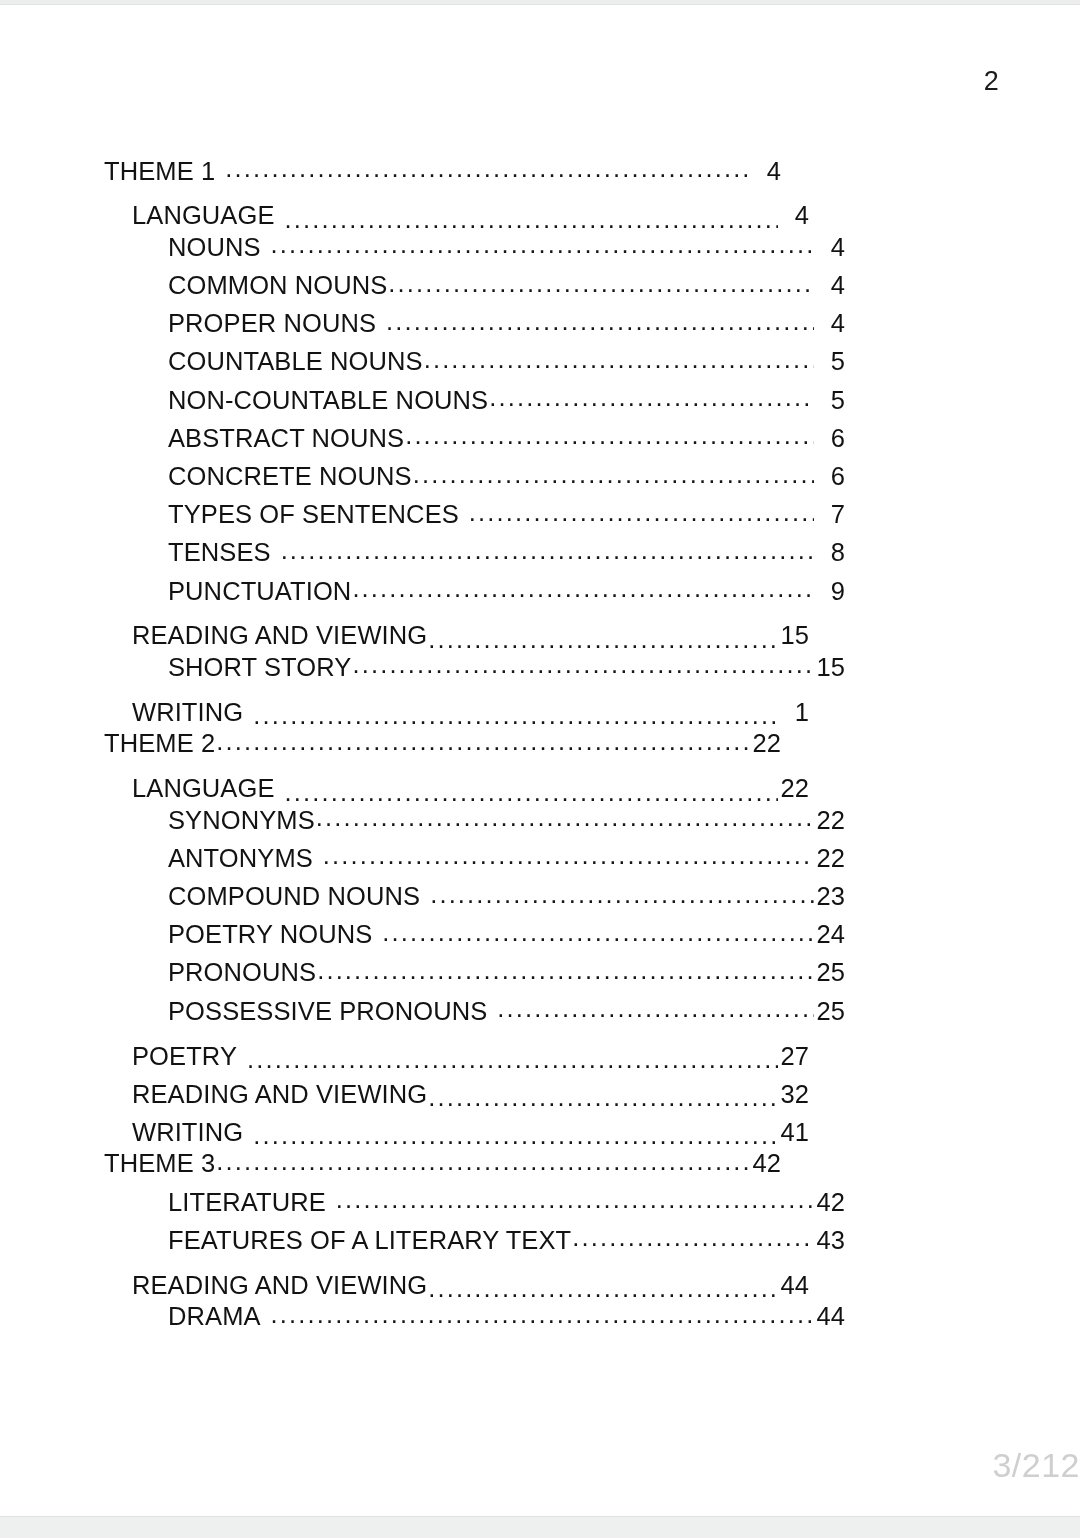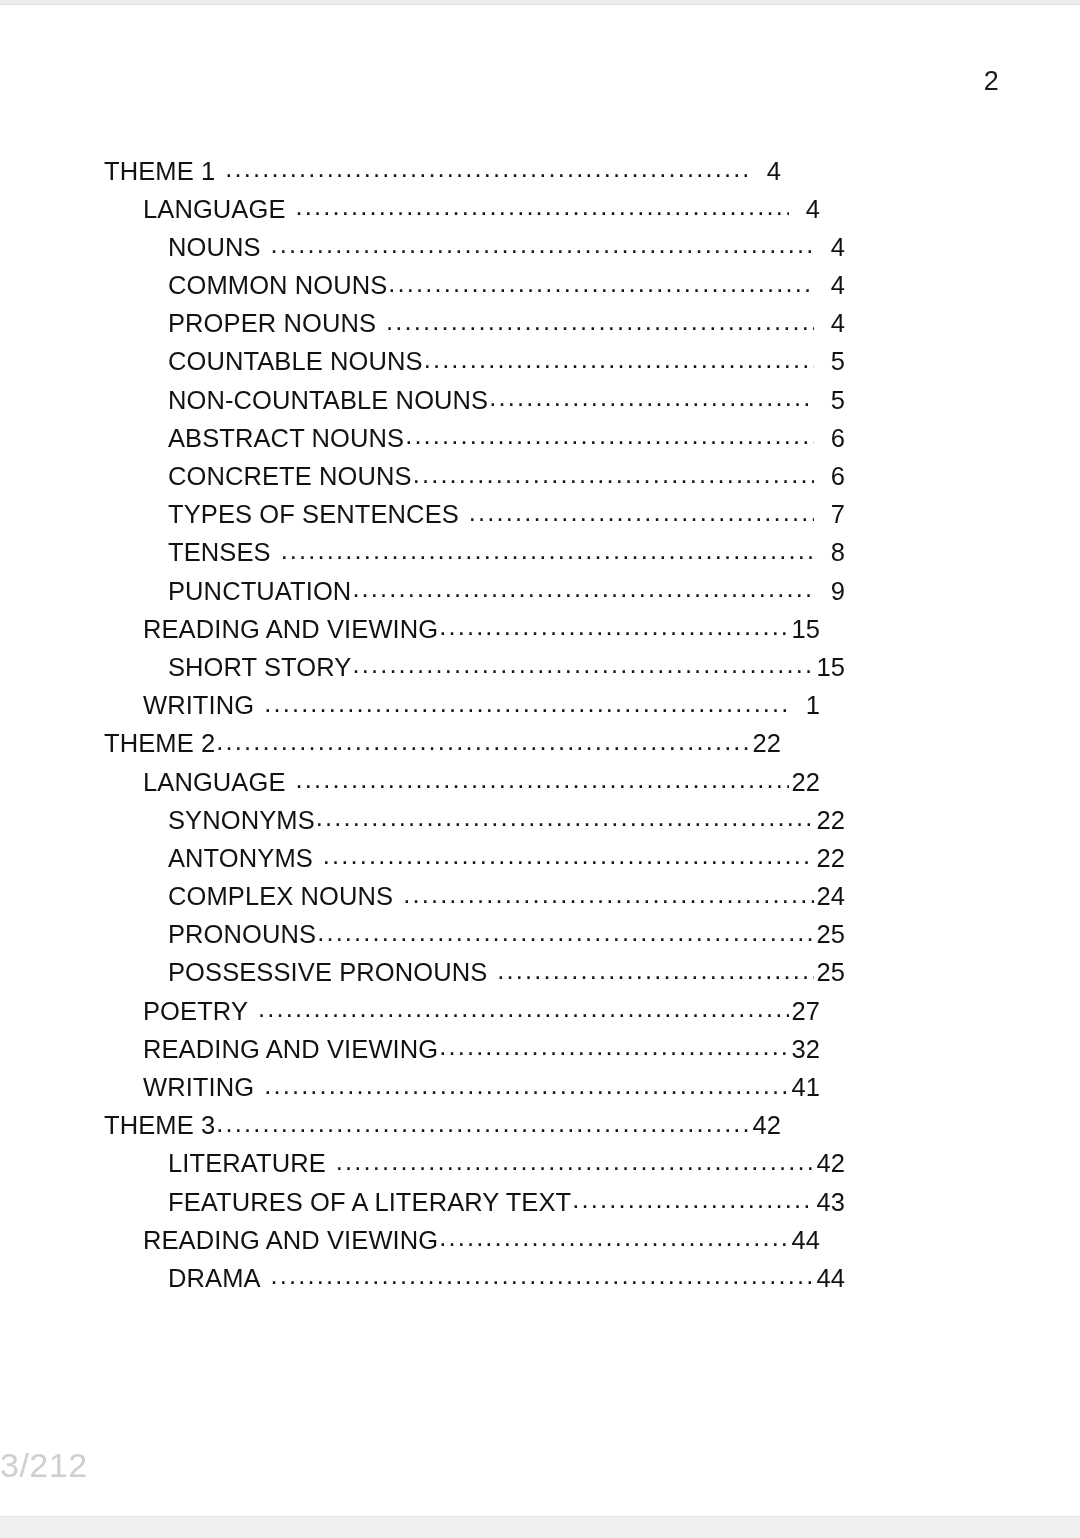--- a/index.html
+++ b/index.html
@@ -110,32 +110,33 @@
   }
 
   .toc-entry .pageno {
     flex: 0 0 auto;
     text-align: right;
     min-width: 30px;
   }
 
   
   .lvl0 { margin-left: 0px; }
-  .lvl1 { margin-left: 39px; }
+  .lvl1 { margin-left: 28px; align-items: flex-end; }
   .lvl2 { margin-left: 64px; }
 
   
   .gap .label { padding-right: 9px; }
 
   
   .reader-footer {
     position: absolute;
     top: 1448px;
     left: 0;
     width: 1080px;
+    text-align: right;
     box-sizing: border-box;
     font-size: 34px;
     color: #cfcfcf;
     line-height: 1;
     letter-spacing: 0.5px;
   }
 </style>
 </head>
 <body>
 
@@ -235,21 +236,26 @@
         <span class="label">SYNONYMS</span>
         <span class="leader"></span>
         <span class="pageno">22</span>
       </div>
       <div class="toc-entry lvl2 gap">
         <span class="label">ANTONYMS</span>
         <span class="leader"></span>
         <span class="pageno">22</span>
       </div>
       <div class="toc-entry lvl2 gap">
-        <span class="label">COMPLEX NOUNS</span>
+        <span class="label">COMPOUND NOUNS</span>
+        <span class="leader"></span>
+        <span class="pageno">23</span>
+      </div>
+      <div class="toc-entry lvl2 gap">
+        <span class="label">POETRY NOUNS</span>
         <span class="leader"></span>
         <span class="pageno">24</span>
       </div>
       <div class="toc-entry lvl2">
         <span class="label">PRONOUNS</span>
         <span class="leader"></span>
         <span class="pageno">25</span>
       </div>
       <div class="toc-entry lvl2 gap">
         <span class="label">POSSESSIVE PRONOUNS</span>

